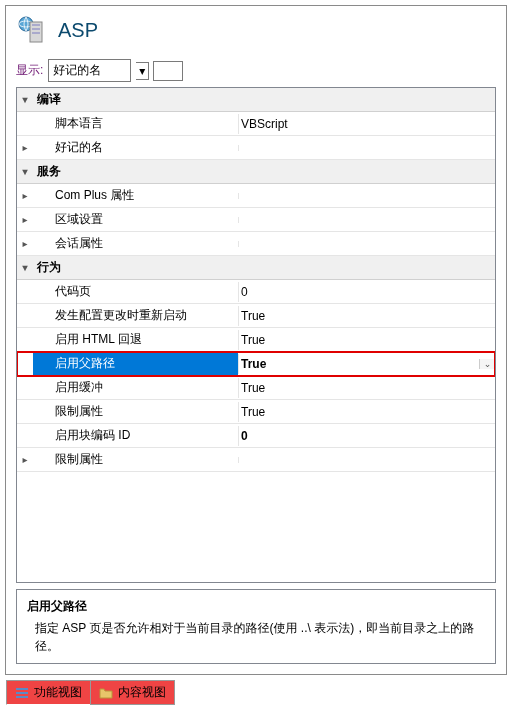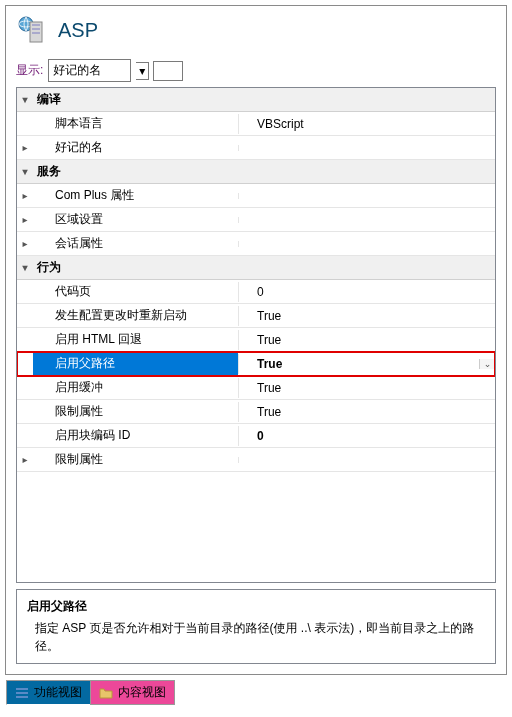--- a/index.html
+++ b/index.html
@@ -91,21 +91,21 @@
     .label-cell {
       flex: 0 0 205px;
       padding: 3px 2px;
       display: flex;
       align-items: center;
     }
     .indent-1 { padding-left: 4px; }
     .indent-2 { padding-left: 22px; }
     .value-cell {
       flex: 1;
-      padding: 3px 18px;
+      padding: 3px 2px;
       border-left: 1px solid #e5e5e5;
     }
     .highlighted {
       outline: 2px solid #e00000;
       outline-offset: -1px;
       position: relative;
     }
     .highlighted .label-cell {
       background: #0078d7;
       color: #fff;
@@ -145,25 +145,25 @@
       margin: 0 6px 6px 6px;
       gap: 0;
     }
     .tab {
       border: 1px solid #999;
       padding: 3px 8px;
       display: flex;
       align-items: center;
       gap: 5px;
       cursor: pointer;
-      background: #ec4899;
+      background: #ef4444;
       font-size: 12px;
     }
     .tab.active {
-      background: #0369a1;
+      background: #ef4444;
       border-bottom-color: #fff;
     }
     .tab + .tab { margin-left: -1px; }
     .tab-icon {
       width: 14px;
       height: 14px;
     }
   </style>
 </head>
 <body>

